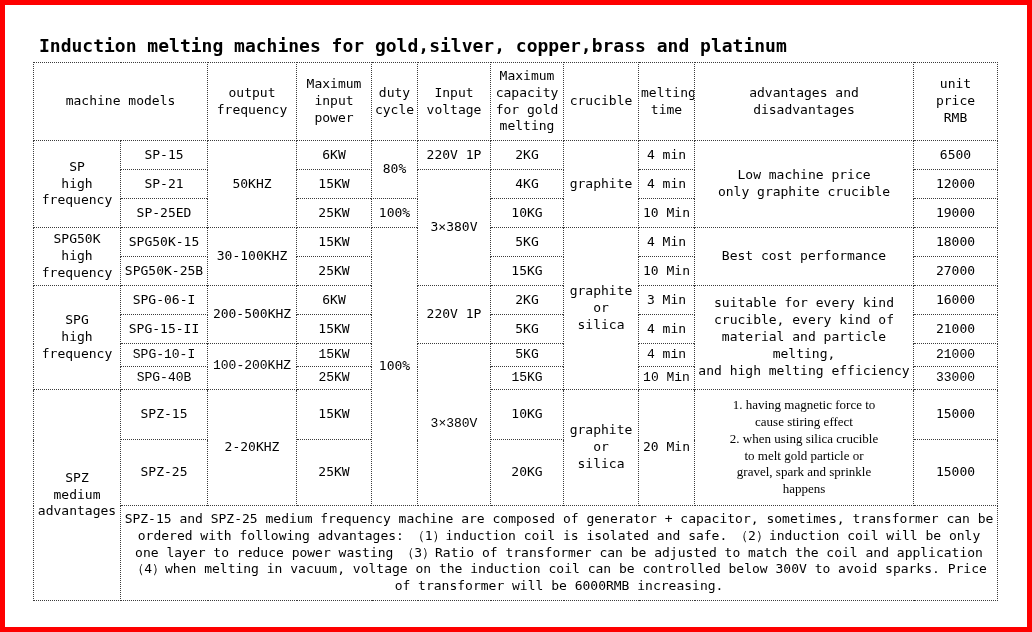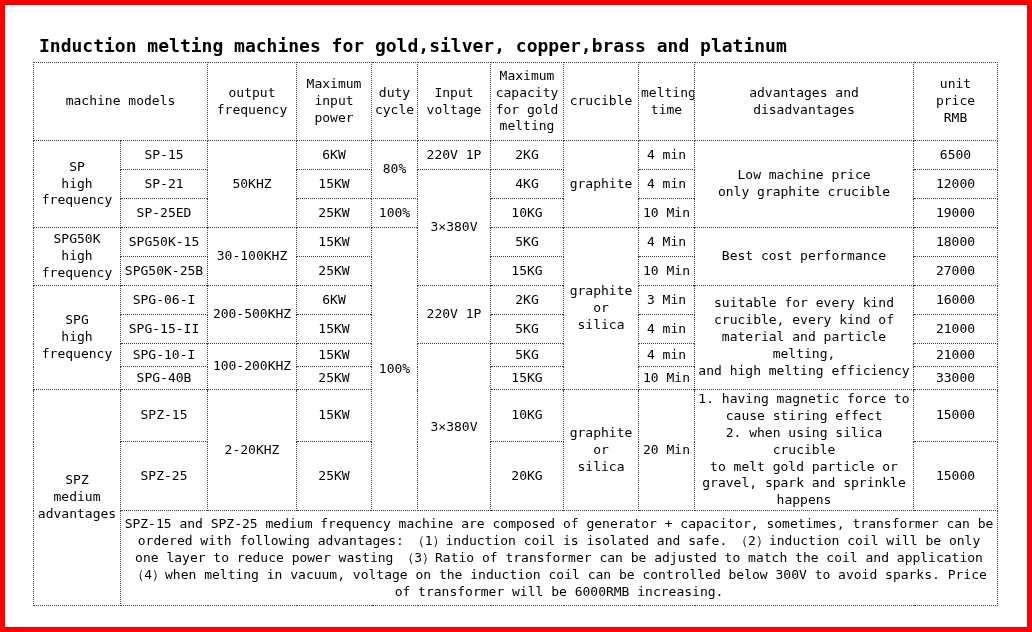--- a/index.html
+++ b/index.html
@@ -36,33 +36,33 @@
     font-weight:normal;
     text-align:center;
     vertical-align:middle;
     padding:1px 2px;
     white-space:pre-line;
     line-height:1.3;
     overflow:hidden;
     box-sizing:border-box;
   }
   td.adv{font-size:12px;line-height:1.25;}
-  td.adv-left{text-align:left;font-size:12px;line-height:1.28;padding-left:4px;}
+  td.adv-left{text-align:left;font-size:12px;line-height:1.28;padding-left:4px;font-family:Liberation Serif, serif;}
   td.footer-note{
     text-align:left;
     vertical-align:top;
     font-size:12.5px;
     line-height:1.42;
     padding:3px 5px;
     white-space:pre-wrap;
   }
   
   tr.hHead{height:78px;}
   tr.hStd{height:29px;}
-  tr.hSm{height:23px;}
+  tr.hSm{height:23px;font-family:Liberation Mono, monospace;}
   tr.hSpz1{height:50px;}
   tr.hSpz2{height:66px;}
   tr.hFoot{height:95px;}
 </style>
 </head>
 <body>
 
 <div class="page">
   <div class="title">Induction melting machines for gold,silver, copper,brass and platinum</div>
 

